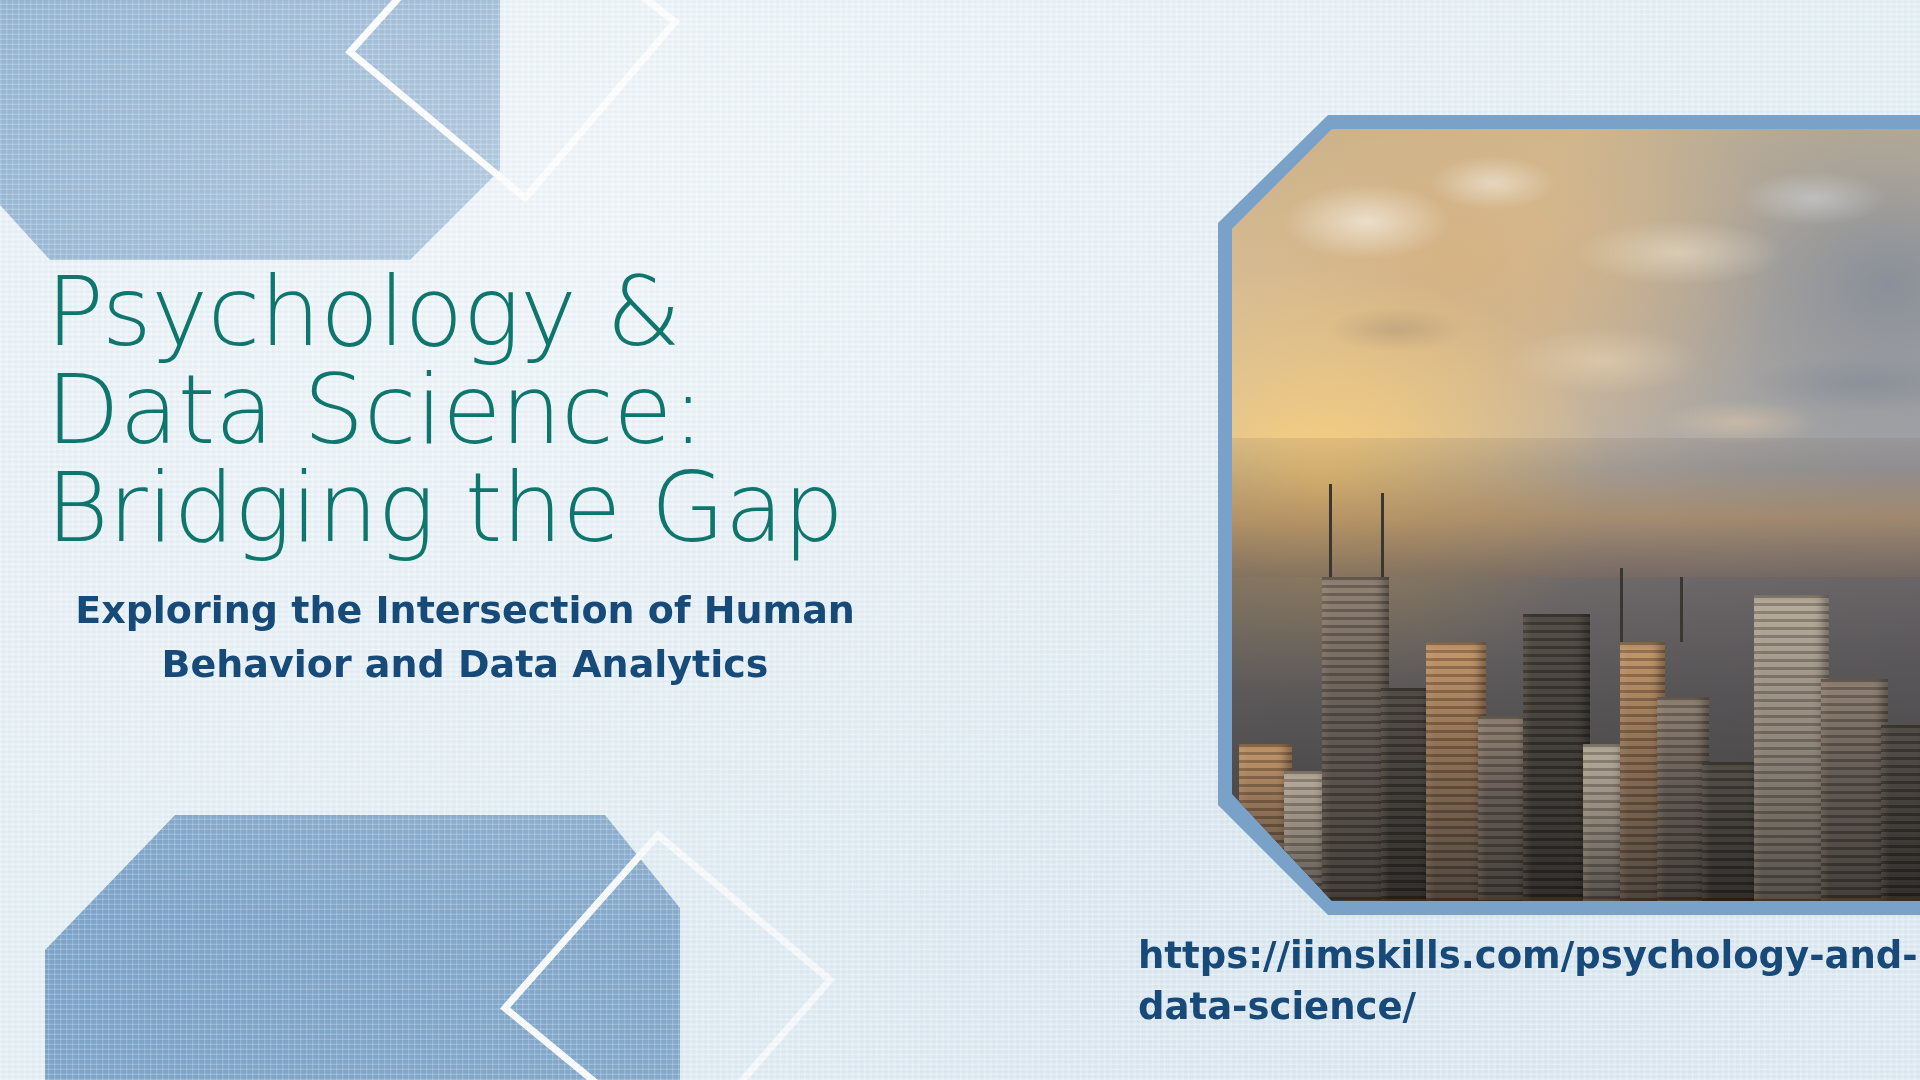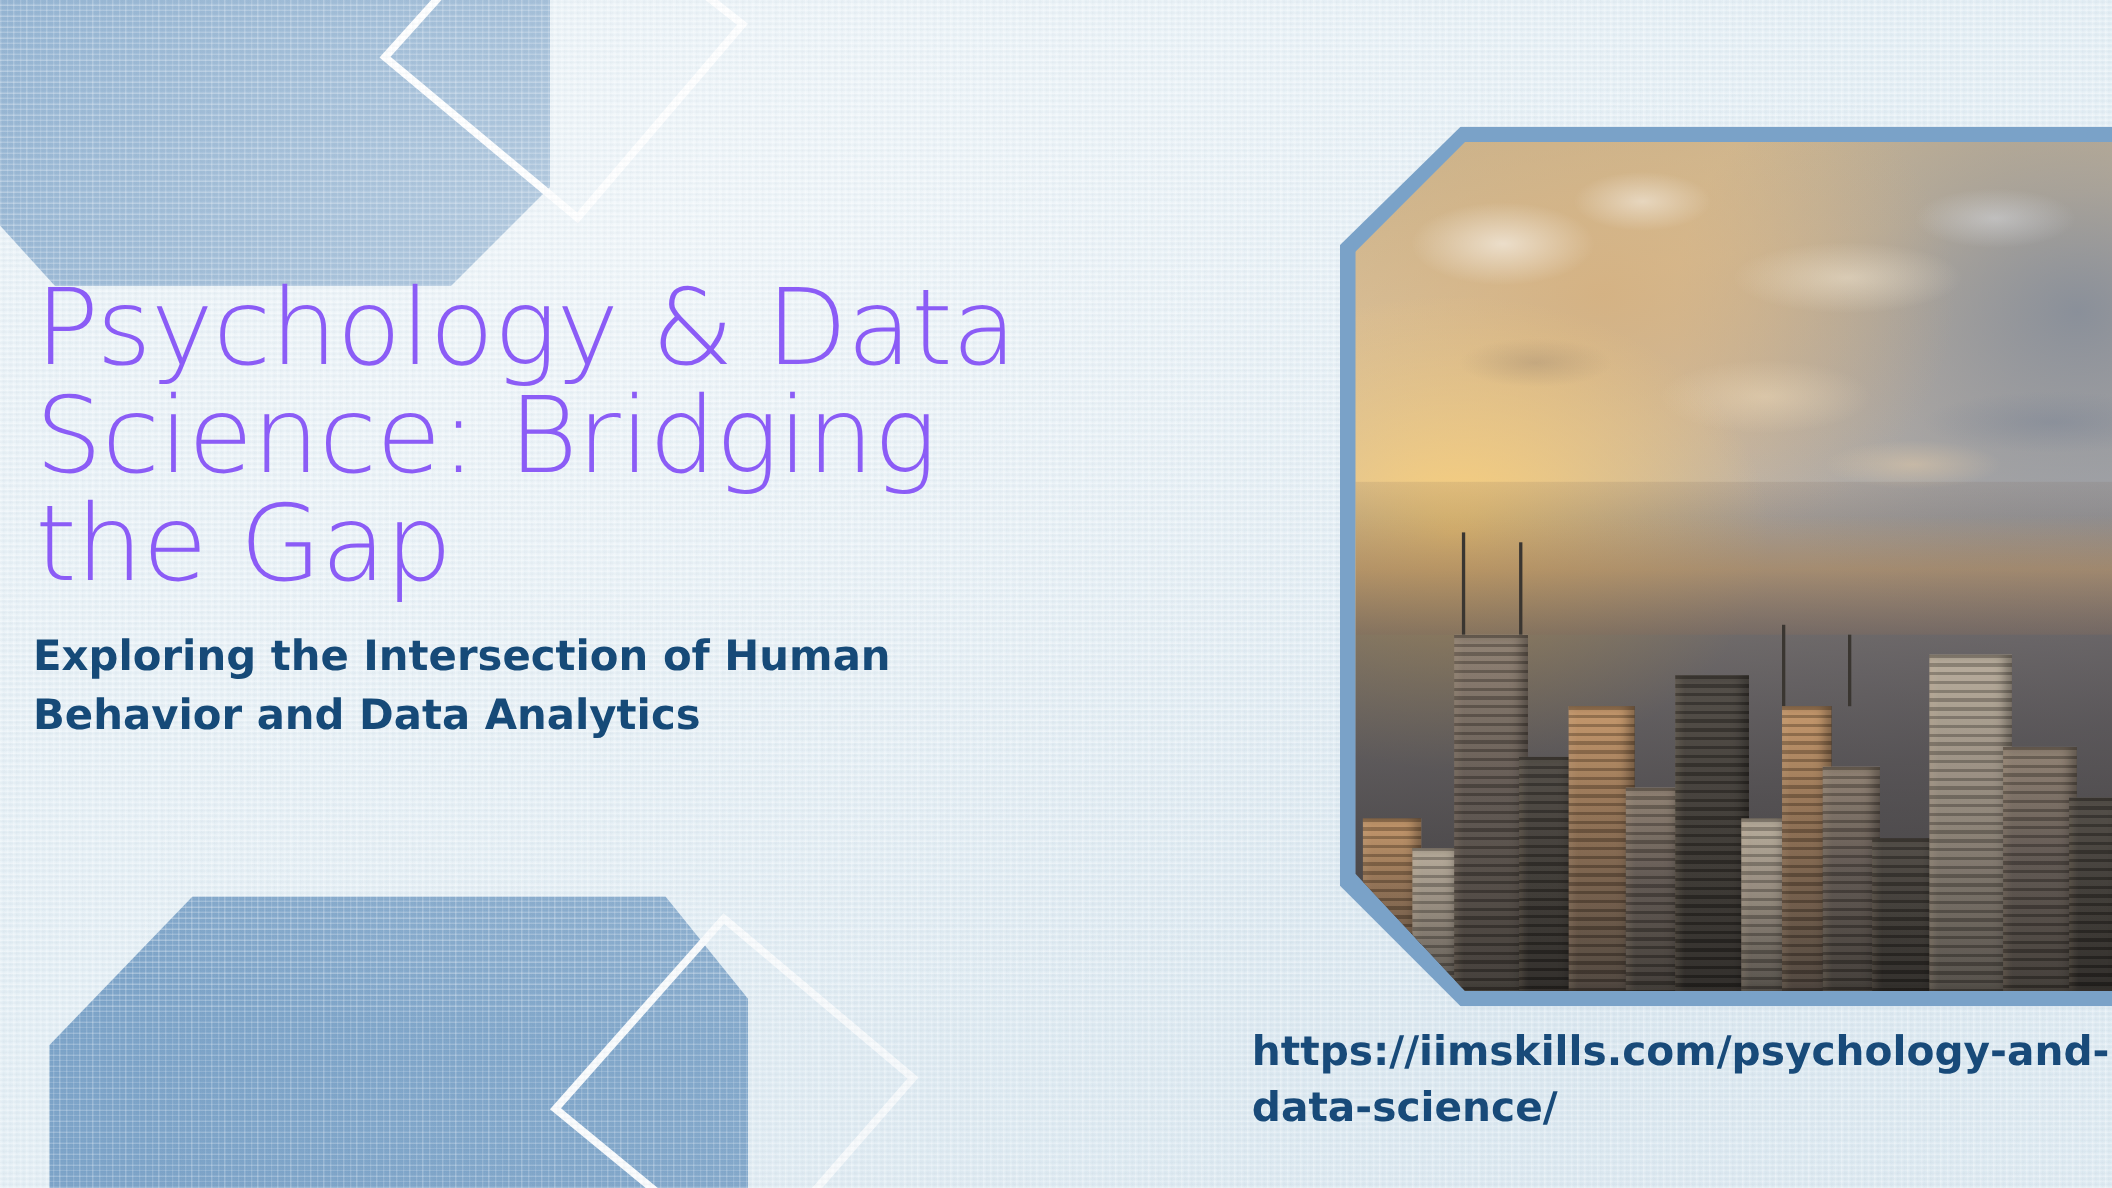--- a/index.html
+++ b/index.html
@@ -60,30 +60,31 @@
     width: 900px;
     z-index: 6;
   }
   .headline {
     font-family: "DejaVu Sans", sans-serif;
     font-weight: 300;
     font-stretch: condensed;
     font-size: 96px;
     line-height: 1.02;
     letter-spacing: -0.5px;
-    color: #8b5cf6;
-    margin: 2px;
+    color: #0f766e;
+    margin: 16px;
     white-space: pre-line;
   }
   .subhead {
     font-family: "DejaVu Sans", sans-serif;
     font-weight: bold;
     font-size: 38px;
     line-height: 1.42;
     color: #164a78;
+    text-align: center;
     margin: 26px 0 0 0;
     padding-right: 30px;
     white-space: pre-line;
   }
 
   
   .photo-frame {
     position: absolute;
     left: 1218px;
     top: 115px;

